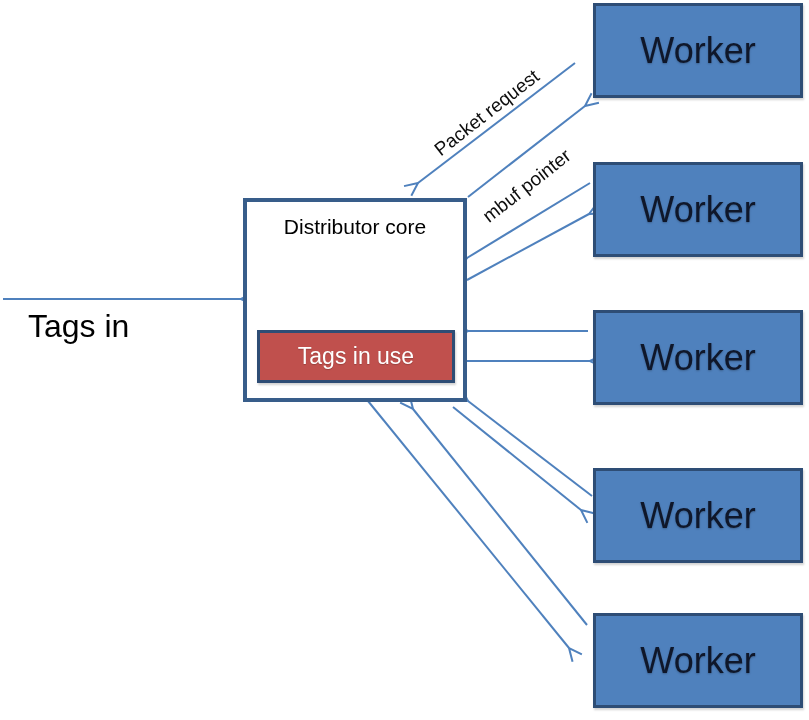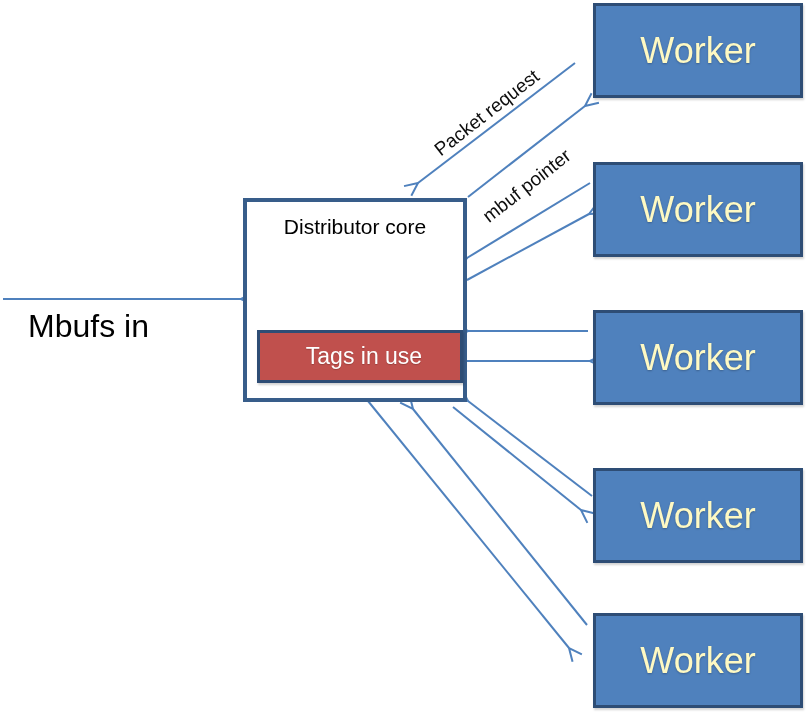--- a/index.html
+++ b/index.html
@@ -24,37 +24,36 @@
     font-size:21px;line-height:1.4;
     color:#000000;
   }
   .tags-box{
     position:absolute;left:10px;top:128px;
     width:192px;height:47px;
     background:#C0504D;
     border:3px solid #2E4D75;
     display:flex;align-items:center;justify-content:center;
     box-shadow:1px 2px 2px rgba(0,0,0,0.18);
-    padding-left:8px;
   }
   .tags-box span{
     color:#ffffff;font-size:23px;
     text-shadow:0 1px 1px rgba(0,0,0,0.2);
   }
 
   .worker{
     position:absolute;left:593px;
     width:204px;height:89px;
     background:#4F81BD;
     border:3px solid #2E4D75;
     display:flex;align-items:center;justify-content:center;
     box-shadow:1px 2px 2px rgba(0,0,0,0.18);
   }
   .worker span{
-    color:#fef9c3;font-size:36px;
+    color:#0f172a;font-size:36px;
     text-shadow:0 1px 2px rgba(0,0,0,0.25);
   }
   .w1{top:3px}.w2{top:162px}.w3{top:310px}.w4{top:468px}.w5{top:613px}
 
   .mbufs-label{
     position:absolute;left:28px;top:308px;
     font-size:32px;color:#000000;
   }
   .edge-label{
     position:absolute;
@@ -91,21 +90,21 @@
     </g>
   </svg>
 
   <div class="distributor">
     <div class="dist-title">Distributor core</div>
     <div class="tags-box">
       <span>Tags in use</span>
     </div>
   </div>
 
-  <div class="mbufs-label">Mbufs in</div>
+  <div class="mbufs-label">Tags in</div>
 
   <div class="edge-label lbl-packet">Packet request</div>
   <div class="edge-label lbl-mbuf">mbuf pointer</div>
 
   <div class="worker w1">
     <span>Worker</span>
   </div>
   <div class="worker w2">
     <span>Worker</span>
   </div>

